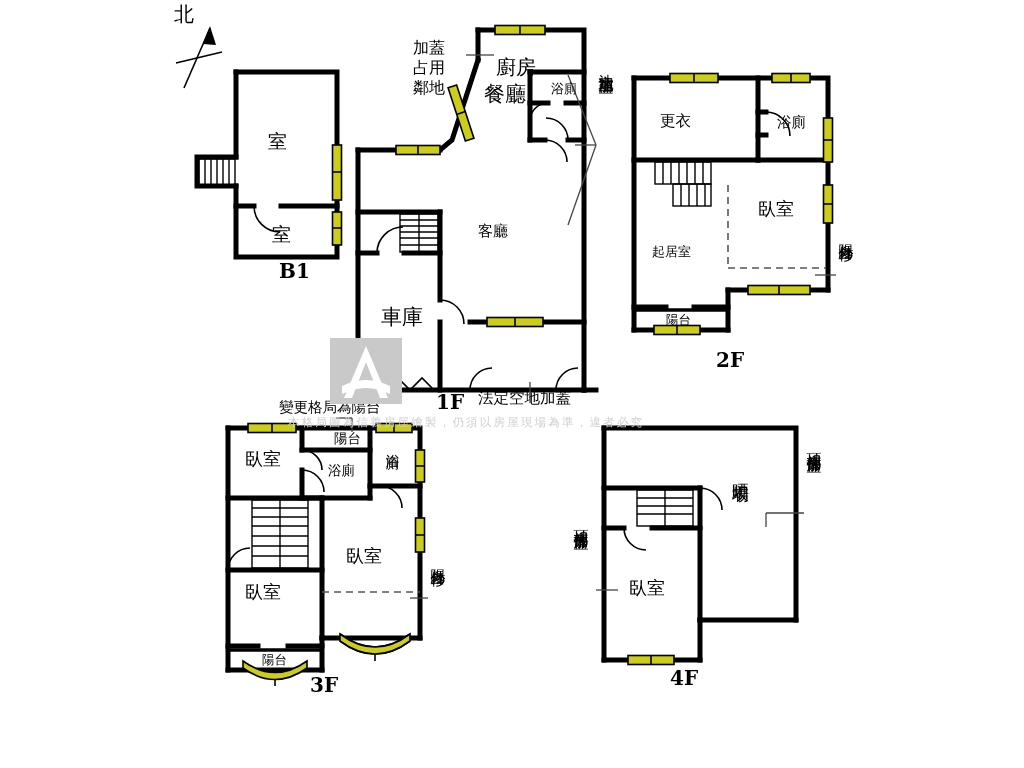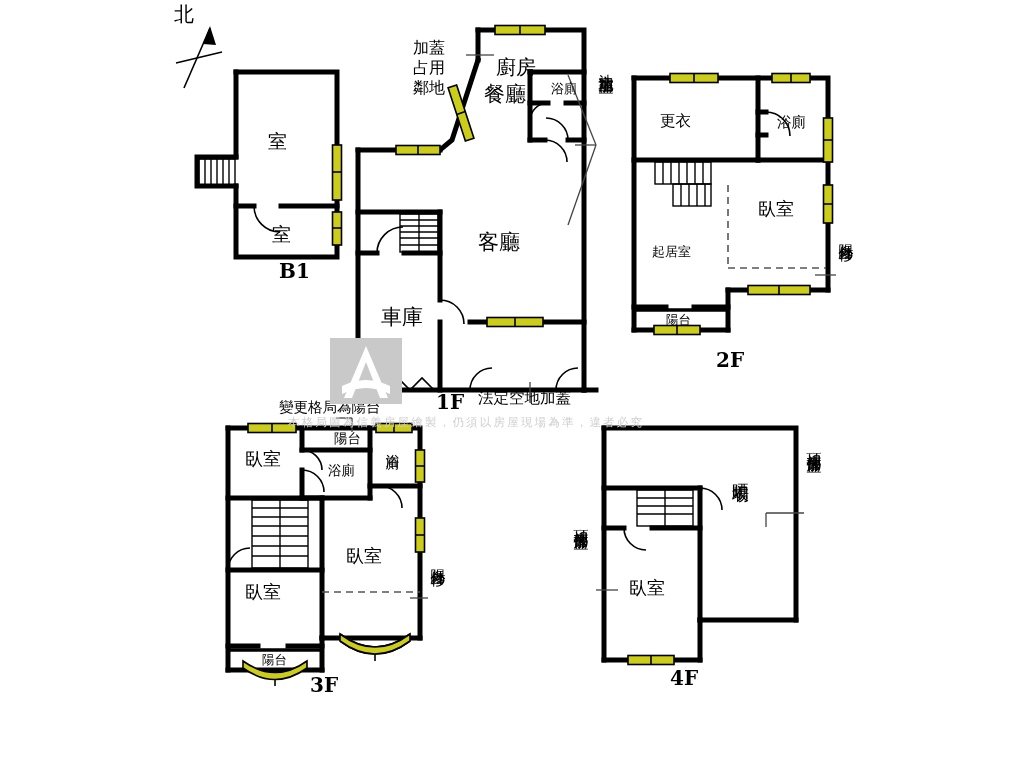--- a/index.html
+++ b/index.html
@@ -346,21 +346,21 @@
 
   <div class="lbl" style="left:174px;top:4px;font-size:20px;">北</div>
 
   <div class="lbl" style="left:268px;top:132px;font-size:19px;">室</div>
   <div class="lbl" style="left:272px;top:225px;font-size:19px;">室</div>
   <div class="floorname" style="left:279px;top:259px;">B1</div>
 
   <div class="lbl" style="left:496px;top:37px;font-size:20px;margin-top:20px;">廚房</div>
   <div class="lbl" style="left:484px;top:84px;font-size:21px;">餐廳</div>
   <div class="lbl" style="left:551px;top:82px;font-size:13px;">浴廁</div>
-  <div class="lbl" style="left:478px;top:232px;font-size:21px;text-align:right;">客廳</div>
+  <div class="lbl" style="left:478px;top:224px;font-size:15px;text-align:right;">客廳</div>
   <div class="lbl" style="left:381px;top:307px;font-size:21px;">車庫</div>
   <div class="lbl" style="left:413px;top:38px;font-size:16px;line-height:1.26;text-align:right;">加蓋
 占用
 鄰地</div>
   <div class="vlbl" style="left:598px;top:62px;font-size:15px;">法定空地加蓋</div>
   <div class="lbl" style="left:478px;top:391px;font-size:15.5px;">法定空地加蓋</div>
   <div class="floorname" style="left:436px;top:390px;">1F</div>
 
   <div class="lbl" style="left:660px;top:114px;font-size:15.5px;">更衣</div>
   <div class="lbl" style="left:777px;top:115px;font-size:14.5px;">浴廁</div>

